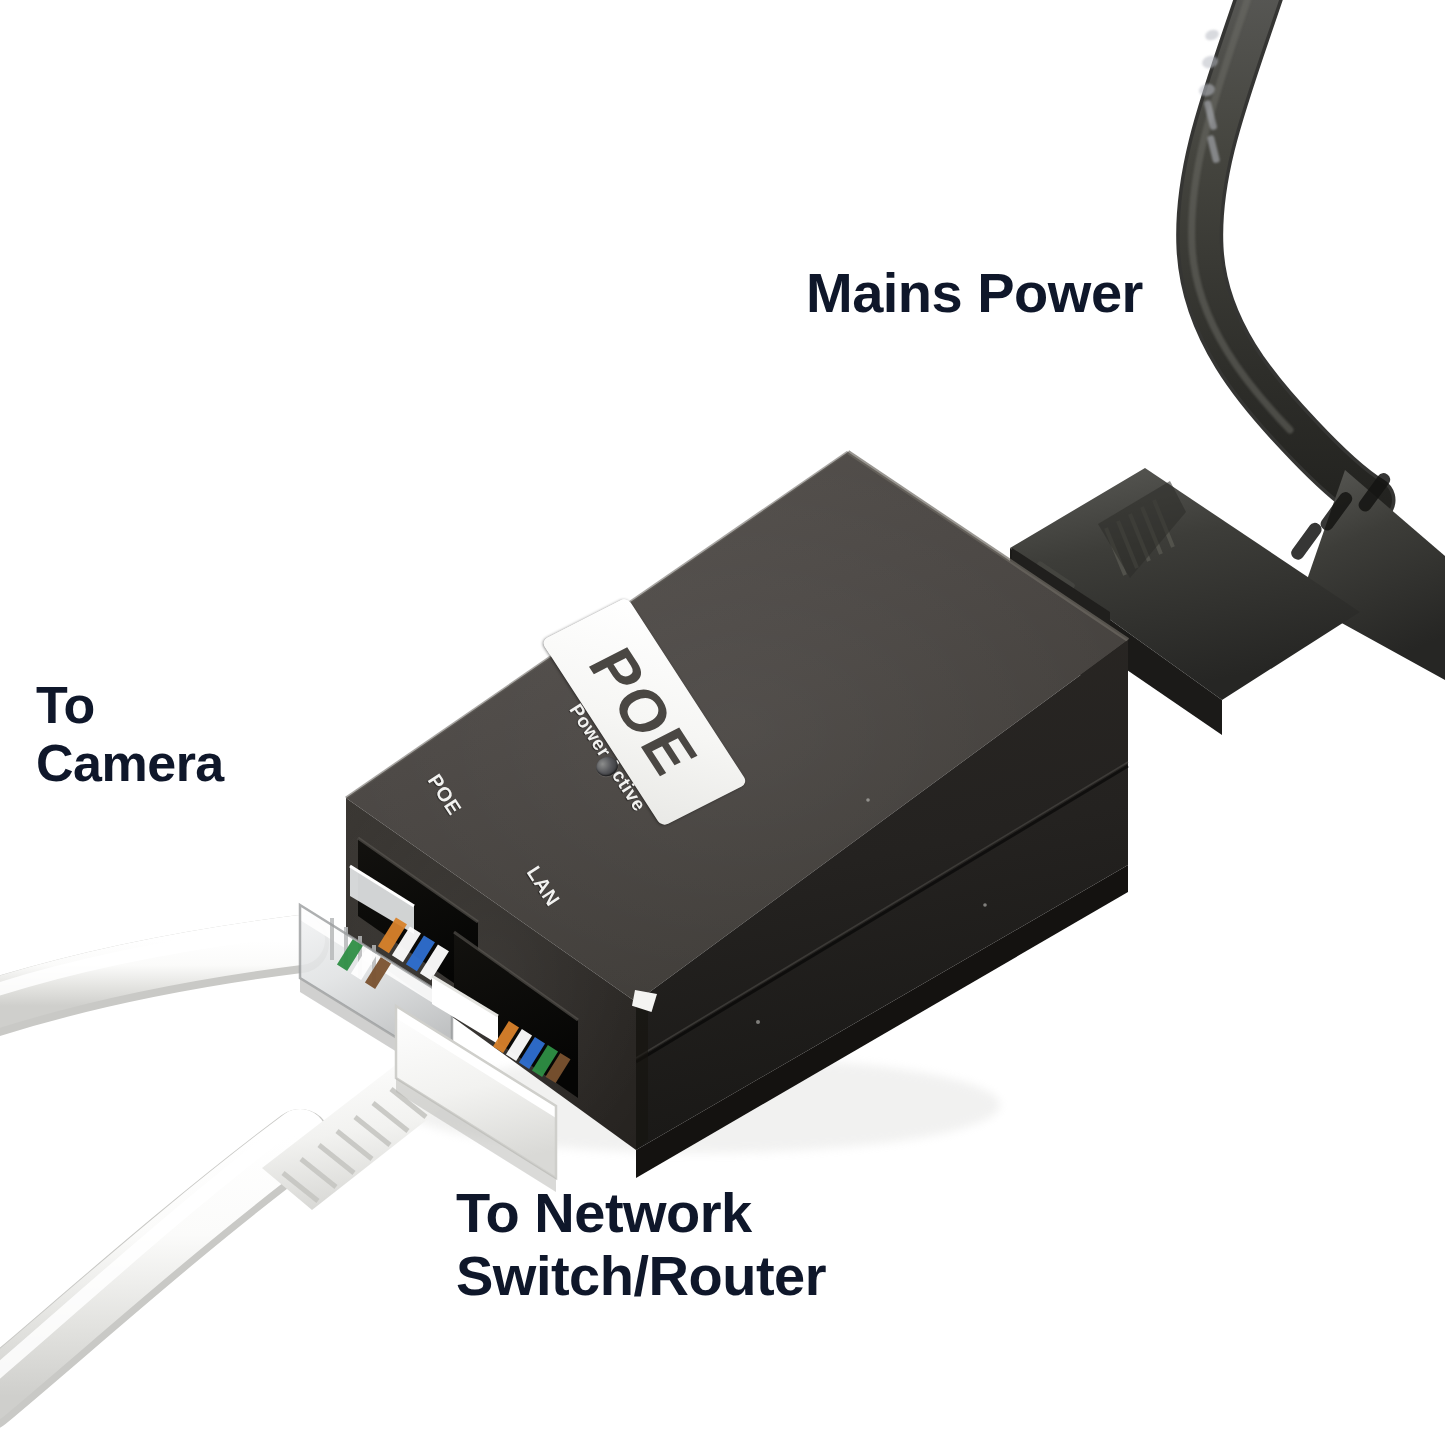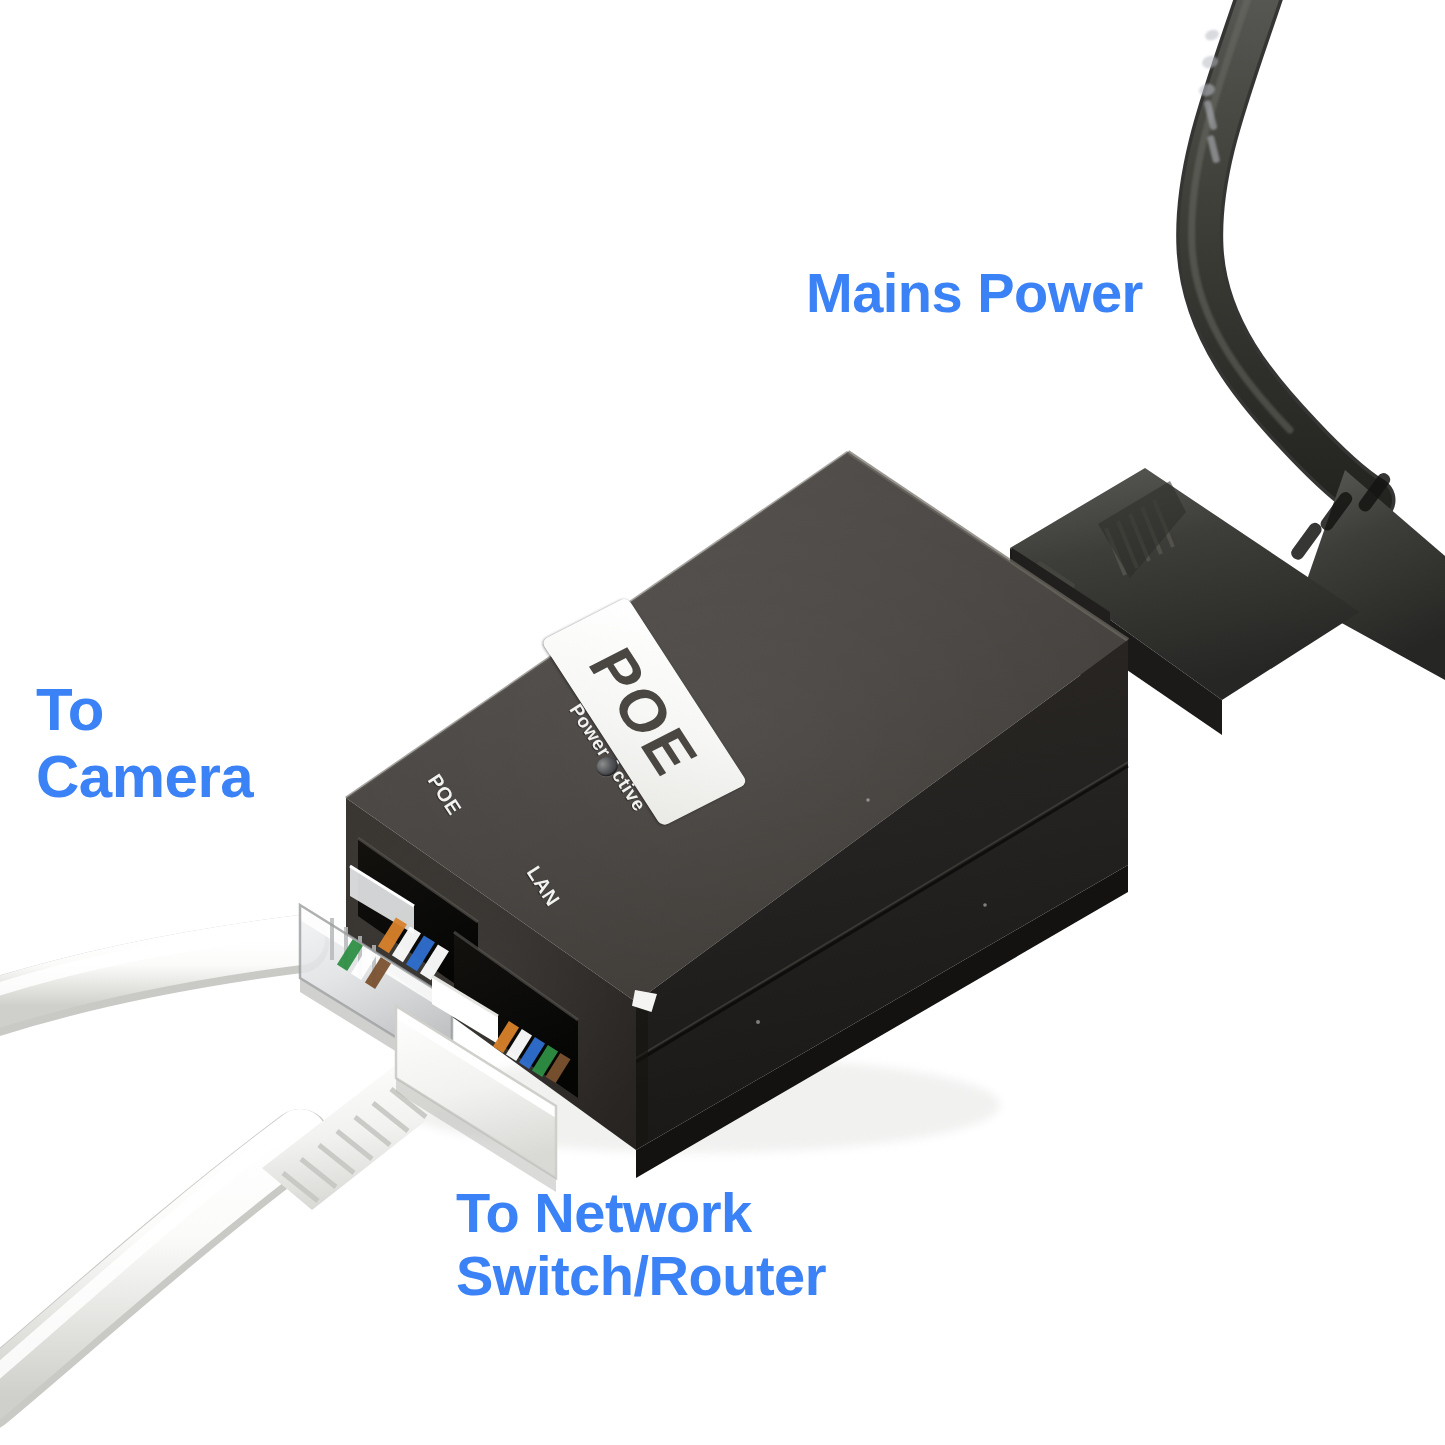--- a/index.html
+++ b/index.html
@@ -13,36 +13,36 @@
     width: 1445px;
     height: 1445px;
     background: #ffffff;
     overflow: hidden;
     font-family: "Liberation Sans", sans-serif;
   }
 
   
   .callout {
     position: absolute;
-    color: #3b82f6;
+    color: #0f172a;
     font-weight: bold;
     font-family: "Liberation Sans", sans-serif;
     line-height: 1.12;
     white-space: pre-line;
     letter-spacing: -0.5px;
   }
   #label-mains {
     left: 806px;
     top: 262px;
     font-size: 56px;
   }
   #label-camera {
     left: 36px;
     top: 676px;
-    font-size: 60px;
+    font-size: 52px;
   }
   #label-network {
     left: 456px;
     top: 1182px;
     font-size: 56px;
   }
 
   
   #photo {
     position: absolute;

